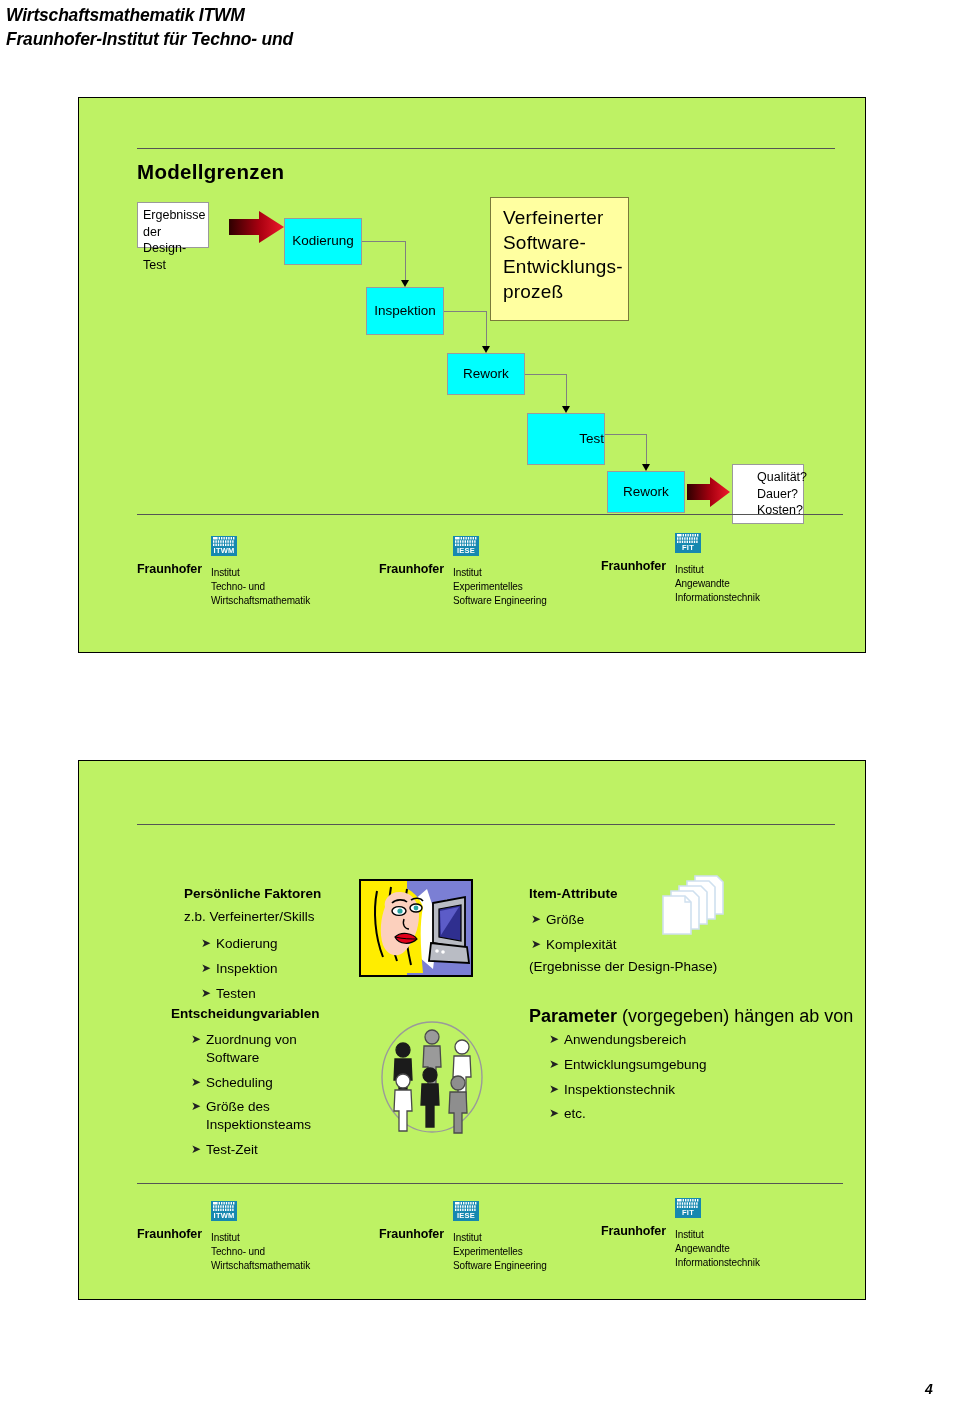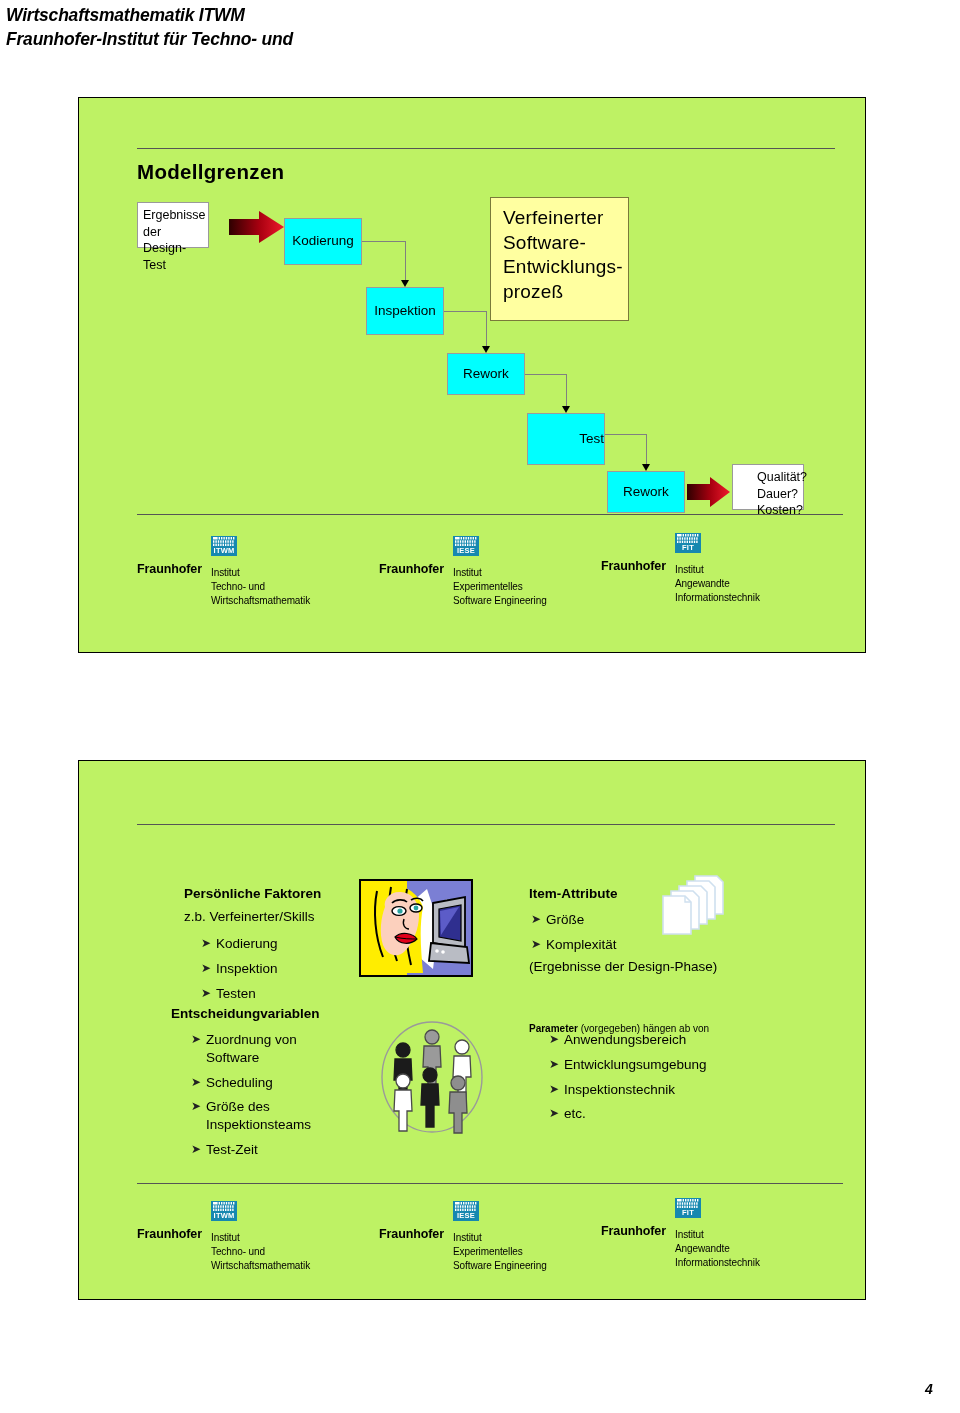--- a/index.html
+++ b/index.html
@@ -157,23 +157,22 @@
     flex: 0 0 auto;
     width: 15px;
     color: #222;
     font-size: 12px;
     line-height: 1.42;
   }
   .bullet .btxt { flex: 1 1 auto; }
   .para-note { position: absolute; font-size: 13.5px; white-space: nowrap; }
   .para-inline-head {
     position: absolute;
-    font-size: 10px;
+    font-size: 18px;
     white-space: nowrap;
-    margin-top: 17px;
   }
   .para-inline-head b { font-weight: bold; }
 
   
   #clip-woman {
     position: absolute;
     border: 2.5px solid #000;
     overflow: hidden;
     background: #7b7fd4;
   }
@@ -260,21 +259,21 @@
         <linearGradient id="ga2" x1="0" y1="0" x2="1" y2="0">
           <stop offset="0" stop-color="#2e0000"></stop>
           <stop offset="0.55" stop-color="#a80010"></stop>
           <stop offset="1" stop-color="#ee1a2c"></stop>
         </linearGradient>
       </defs>
       <path d="M0 8 L23 8 L23 1 L43 16 L23 31 L23 24 L0 24 Z" fill="url(#ga2)"></path>
     </svg>
   </div>
 
-  <div class="flowbox white" style="left:653px; top:366px; width:72px; height:46px;padding-left:24px;">
+  <div class="flowbox white" style="left:653px; top:366px; width:72px; height:60px;padding-left:24px;">
     <div>Qualität?</div>
     <div>Dauer?</div>
     <div>Kosten?</div>
   </div>
 
   <div class="flowbox yellow" style="left:392px; top:99px; width:139px; height:124px;margin-left:19px;">
     <div>Verfeinerter</div>
     <div>Software-</div>
     <div>Entwicklungs-</div>
     <div>prozeß</div>

